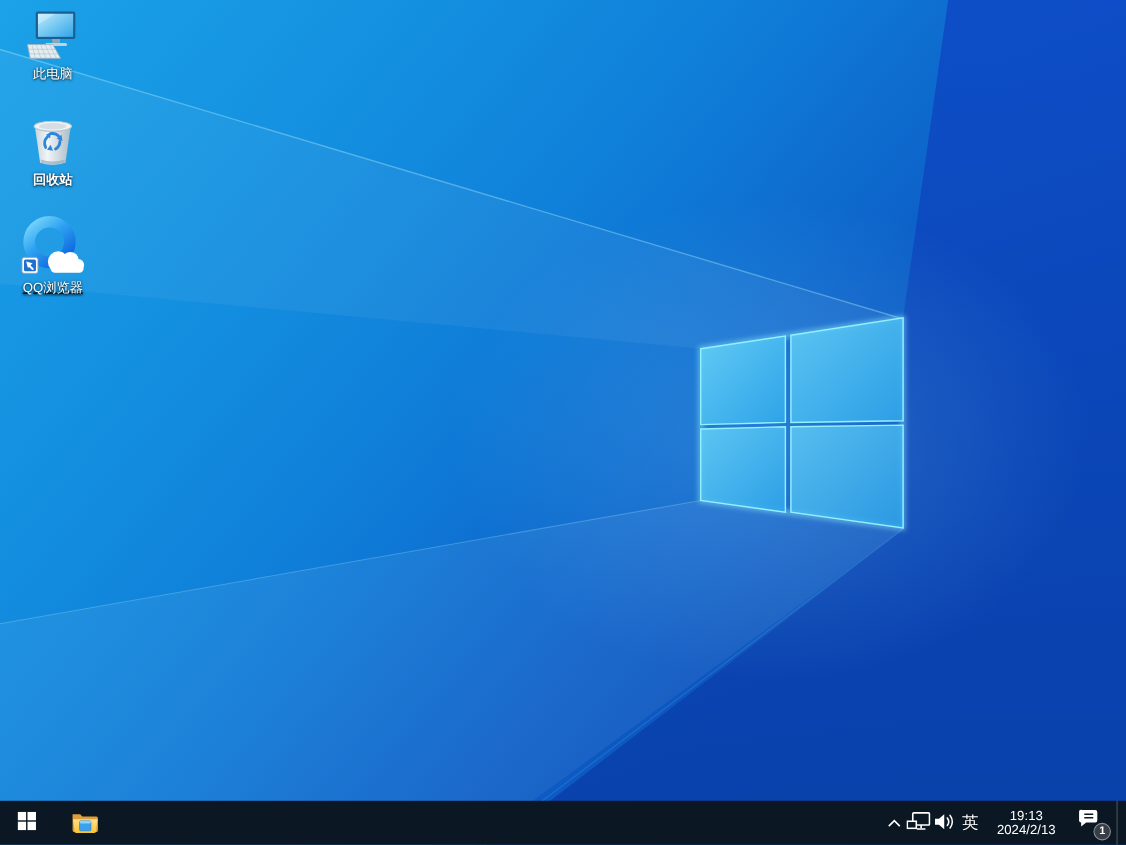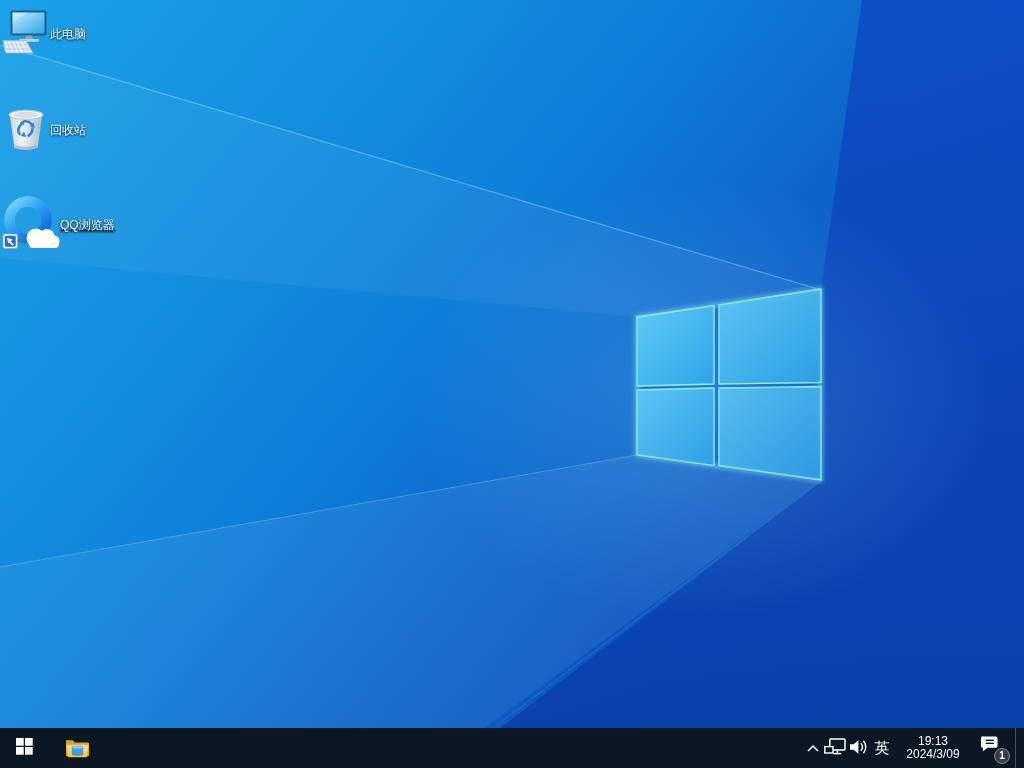--- a/index.html
+++ b/index.html
@@ -4,22 +4,22 @@
 <style>
   html,body{margin:0;padding:0;background:#222;}
   .screen{
     position:relative;width:1024px;height:768px;overflow:hidden;
     font-family:"Liberation Sans","DejaVu Sans",sans-serif;
     -webkit-font-smoothing:antialiased;
   }
   .wallpaper{position:absolute;inset:0;display:block;}
   
   .dicon{
-    position:absolute;left:2px;width:76px;
-    display:flex;flex-direction:row;align-items:center;
+    position:absolute;left:10px;width:76px;
+    display:flex;flex-direction:column;align-items:center;
     cursor:pointer;
   }
   .dicon .glyph{display:flex;align-items:center;justify-content:center;}
   .dlabel{
     margin-top:3px;font-size:12px;color:#fff;text-align:center;line-height:13px;
     text-shadow:0 1px 2px rgba(0,0,0,.75),0 0 3px rgba(0,0,0,.45);
     white-space:nowrap;
   }
   
   .taskbar{
@@ -126,21 +126,21 @@
           <line x1="9" y1="32.5" x2="13.1" y2="45"></line>
           <line x1="13" y1="32.5" x2="17.8" y2="45"></line>
           <line x1="17" y1="32.5" x2="22.6" y2="45"></line>
           <line x1="21" y1="32.5" x2="27.4" y2="45"></line>
         </g>
       </svg>
     </div>
     <div class="dlabel">此电脑</div>
   </div>
 
-  <div class="dicon" style="top:104px;">
+  <div class="dicon" style="top:104px;font-weight:bold;">
     <div class="glyph">
       <svg width="48" height="50" viewBox="0 0 48 50">
         <defs>
           <linearGradient id="binG" x1="0" y1="0" x2="1" y2="0">
             <stop offset="0" stop-color="#C9D5DC"></stop>
             <stop offset="0.35" stop-color="#F0F5F8"></stop>
             <stop offset="1" stop-color="#AEBDC7"></stop>
           </linearGradient>
         </defs>
         <path d="M8,13 L12.5,44 Q24,47.5 35.5,44 L40,13 Z" fill="url(#binG)"></path>
@@ -252,21 +252,21 @@
           </svg>
         </span>
       </button>
 
       <button class="w-ime">
         <span>英</span>
       </button>
 
       <button class="clockbtn">
         <div>19:13</div>
-        <div>2024/3/09</div>
+        <div>2024/2/13</div>
       </button>
 
       <button class="actionbtn">
         <span style="margin-right:8px;margin-bottom:6px;">
           <svg width="19" height="18" viewBox="0 0 20 19">
             <path d="M4,1.5 h12.5 a2,2 0 0 1 2,2 v8 a2,2 0 0 1 -2,2 h-8.7 l-4.8,3.8 v-3.8 a2,2 0 0 1 -2,-2 v-8 a2,2 0 0 1 3,-2 z" fill="#FFFFFF"></path>
             <line x1="6" y1="5.6" x2="14.6" y2="5.6" stroke="#0b1722" stroke-width="1.5"></line>
             <line x1="6" y1="8.8" x2="14.6" y2="8.8" stroke="#0b1722" stroke-width="1.5"></line>
           </svg>
         </span>

